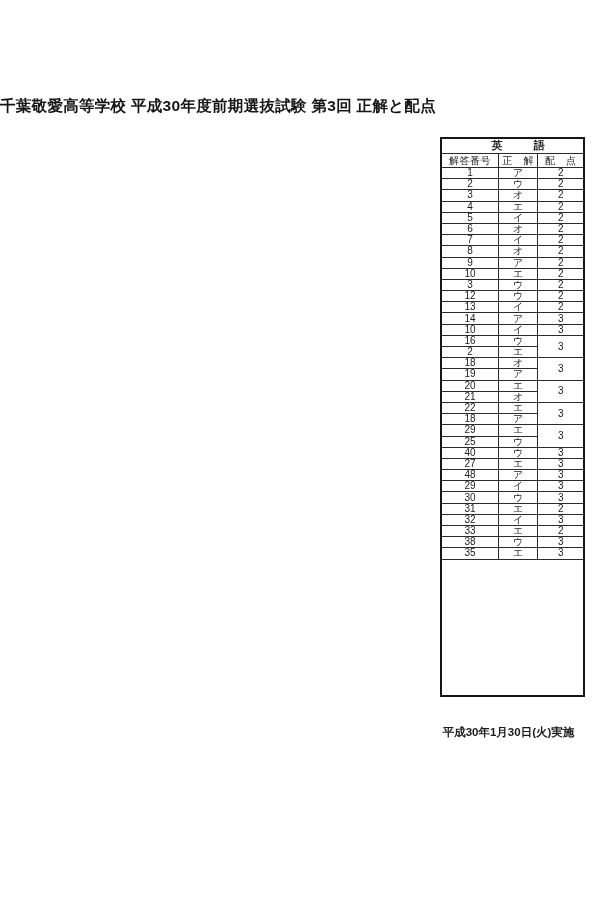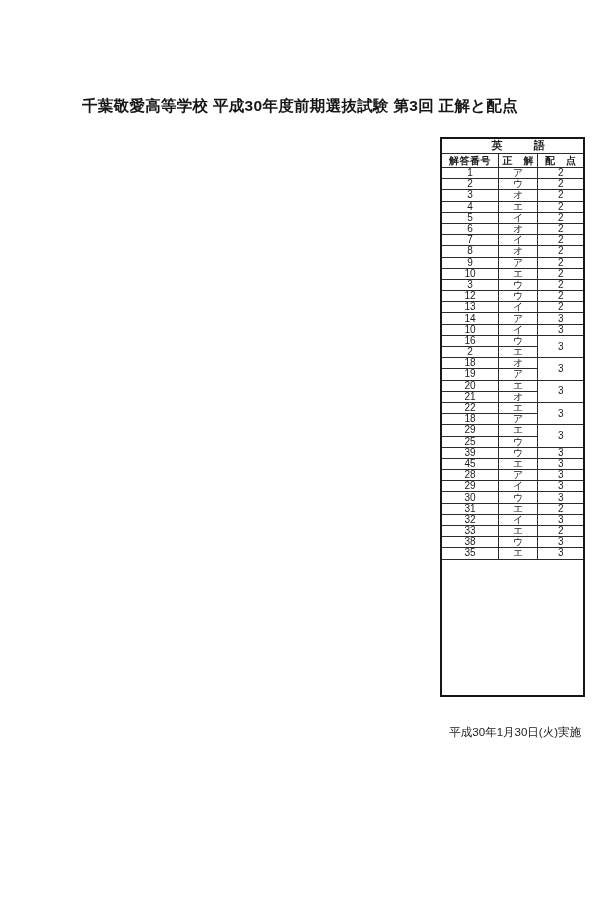--- a/index.html
+++ b/index.html
@@ -13,21 +13,20 @@
     background: #ffffff;
     font-family: "Liberation Sans", "DejaVu Sans", sans-serif;
     color: #1b1b1b;
     overflow: hidden;
   }
   .doc-title {
     position: absolute;
     top: 96px;
     left: 0;
     width: 100%;
-    text-align: center;
     font-size: 15.5px;
     font-weight: bold;
     letter-spacing: 0.3px;
     white-space: nowrap;
     color: #161616;
   }
   .table-wrap {
     position: absolute;
     left: 440px;
     top: 137px;
@@ -67,38 +66,38 @@
     position: absolute;
     top: 1px;
     transform: translateX(-50%);
   }
   .subject-part.left  { left: 39%; }
   .subject-part.right { left: 69%; }
 
   tr.col-header-row th {
     height: 13px;
     font-size: 10px;
-    font-weight: bold;
+    font-weight: normal;
     letter-spacing: 0.5px;
     margin-top: 12px;
   }
   .answer-table tbody td {
     height: 10.2px;
     font-size: 10px;
     box-sizing: content-box;
     font-weight: 500;
   }
   .footer-date {
     position: absolute;
     top: 725px;
     left: 436px;
     width: 145px;
-    text-align: right;
+    text-align: center;
     font-size: 11.5px;
-    font-weight: 400;
+    font-weight: 700;
     white-space: nowrap;
     color: #1b1b1b;
   }
 </style>
 </head>
 <body>
 
 <div class="doc-title">千葉敬愛高等学校 平成30年度前期選抜試験 第3回 正解と配点</div>
 
 <div class="table-wrap">
@@ -236,31 +235,31 @@
         <tr>
           <td>29</td>
           <td>エ</td>
           <td rowspan="2">3</td>
         </tr>
         <tr>
           <td>25</td>
           <td>ウ</td>
         </tr>
         <tr>
-          <td>39</td>
-          <td>ウ</td>
-          <td>3</td>
-        </tr>
-        <tr>
-          <td>45</td>
-          <td>エ</td>
-          <td>3</td>
-        </tr>
-        <tr>
-          <td>28</td>
+          <td>40</td>
+          <td>ウ</td>
+          <td>3</td>
+        </tr>
+        <tr>
+          <td>27</td>
+          <td>エ</td>
+          <td>3</td>
+        </tr>
+        <tr>
+          <td>48</td>
           <td>ア</td>
           <td>3</td>
         </tr>
         <tr>
           <td>29</td>
           <td>イ</td>
           <td>3</td>
         </tr>
         <tr>
           <td>30</td>

